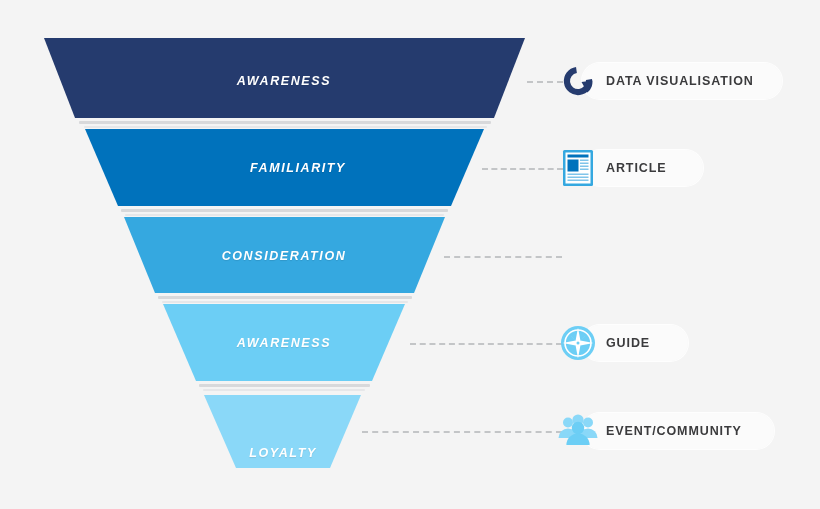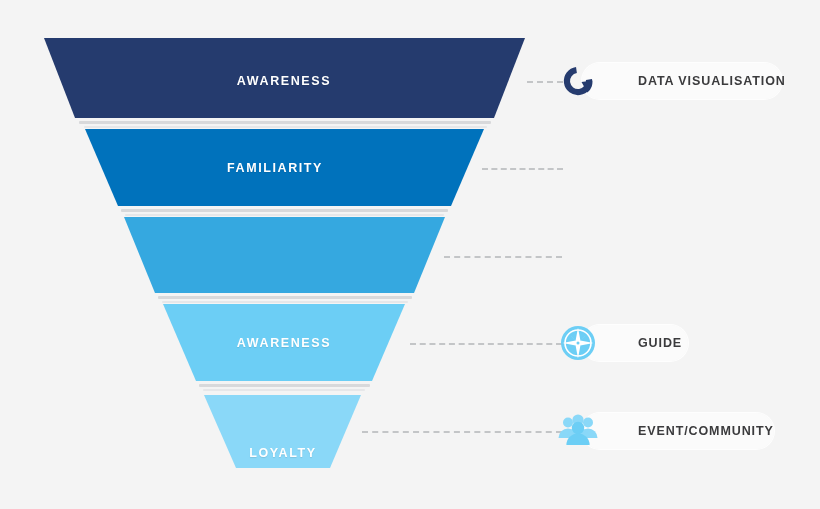--- a/index.html
+++ b/index.html
@@ -16,20 +16,21 @@
     overflow: hidden;
   }
 
   
   #funnel {
     position: absolute;
     left: 0;
     top: 0;
     width: 560px;
     height: 396px;
+    font-style: italic;
   }
   .seg {
     position: absolute;
     left: 0;
     top: 0;
     width: 560px;
     height: 509px;
   }
   .seg-label {
     position: absolute;
@@ -59,21 +60,20 @@
     height: 0;
     border-top: 2px dashed #c3c5c7;
   }
 
   
   .item {
     position: absolute;
     display: flex;
     align-items: center;
     height: 38px;
-    gap: 32px;
   }
   .pill {
     position: absolute;
     left: 26px;
     top: 1px;
     height: 36px;
     border-radius: 18px;
     background: rgba(255,255,255,0.62);
     box-shadow: 0 0 0 1px rgba(255,255,255,0.85);
     z-index: 0;
@@ -118,21 +118,22 @@
         <div class="divider thin" style="left: 84px; top: 126px; width: 403px;"></div>
         <div class="divider" style="left: 121px; top: 209px; width: 327px;"></div>
         <div class="divider thin" style="left: 125px; top: 214px; width: 319px;"></div>
         <div class="divider" style="left: 158px; top: 296px; width: 254px;"></div>
         <div class="divider thin" style="left: 162px; top: 301px; width: 246px;"></div>
         <div class="divider" style="left: 199px; top: 384px; width: 171px;"></div>
         <div class="divider thin" style="left: 203px; top: 389px; width: 162px;"></div>
       </div>
 
     <div class="seg-label" id="lab0" style="left: 284px; top: 81px;">AWARENESS</div>
-    <div class="seg-label" id="lab1" style="left: 275px; top: 168px;">FAMILIARITY</div>
+    <div class="seg-label" id="lab1" style="left: 298px; top: 168px;">FAMILIARITY</div>
+    <div class="seg-label" id="lab2" style="left: 284px; top: 256px;">CONSIDERATION</div>
     <div class="seg-label" id="lab3" style="left: 284px; top: 343px;">AWARENESS</div>
     <div class="seg-label" id="lab4" style="left: 283px; top: 453px;">LOYALTY</div>
   </div>
 
   <div id="connectors">
       <div class="connector" style="left: 527px; top: 81px; width: 36px;"></div>
       <div class="connector" style="left: 482px; top: 168px; width: 81px;"></div>
       <div class="connector" style="left: 444px; top: 256px; width: 118px;"></div>
       <div class="connector" style="left: 410px; top: 343px; width: 152px;"></div>
       <div class="connector" style="left: 362px; top: 431px; width: 200px;"></div>
@@ -142,20 +143,39 @@
     <div class="pill" id="pill0" style="width: 200px;"></div>
     <div class="item-icon">
       <svg width="34" height="34" viewBox="0 0 36 36">
         <path d="M18 3 A15 15 0 1 0 33 18 L26.5 18 A8.5 8.5 0 1 1 18 9.5 Z" fill="#253b6e" transform="rotate(-8 18 18)"></path>
         <path d="M21.5 19.5 L33.2 19.5 A15 15 0 0 1 26.2 31.4 Z" fill="#253b6e" transform="rotate(-8 18 18)"></path>
       </svg>
     </div>
     <div class="item-label">DATA VISUALISATION</div>
   </div>
 
+  <div class="item" id="item1" style="left: 556px; top: 149px;">
+    <div class="pill" id="pill1" style="width: 121px;"></div>
+    <div class="item-icon">
+      <svg width="34" height="38" viewBox="0 0 34 38">
+        <rect x="2" y="1" width="30" height="36" rx="1.5" fill="#35a8e0"></rect>
+        <rect x="4.5" y="3.5" width="25" height="31" fill="#ffffff"></rect>
+        <rect x="6.5" y="5.5" width="21" height="3" fill="#0072bc"></rect>
+        <rect x="6.5" y="10.5" width="11" height="12" fill="#0072bc"></rect>
+        <rect x="19" y="10.5" width="8.5" height="1.5" fill="#7fc4ea"></rect>
+        <rect x="19" y="13.5" width="8.5" height="1.5" fill="#7fc4ea"></rect>
+        <rect x="19" y="16.5" width="8.5" height="1.5" fill="#7fc4ea"></rect>
+        <rect x="19" y="19.5" width="8.5" height="1.5" fill="#7fc4ea"></rect>
+        <rect x="6.5" y="24.5" width="21" height="1.5" fill="#7fc4ea"></rect>
+        <rect x="6.5" y="27.5" width="21" height="1.5" fill="#7fc4ea"></rect>
+        <rect x="6.5" y="30.5" width="21" height="1.5" fill="#7fc4ea"></rect>
+      </svg>
+    </div>
+    <div class="item-label">ARTICLE</div>
+  </div>
 
 
   <div class="item" id="item3" style="left: 556px; top: 324px;">
     <div class="pill" id="pill3" style="width: 106px;"></div>
     <div class="item-icon">
       <svg width="38" height="38" viewBox="0 0 38 38">
         <circle cx="19" cy="19" r="17" fill="#6ccef5"></circle>
         <circle cx="19" cy="19" r="13" fill="none" stroke="#ffffff" stroke-width="1.6"></circle>
         <path d="M19 3.5 L21.4 16.6 L19 19 L16.6 16.6 Z" fill="#ffffff"></path>
         <path d="M19 34.5 L21.4 21.4 L19 19 L16.6 21.4 Z" fill="#ffffff"></path>

